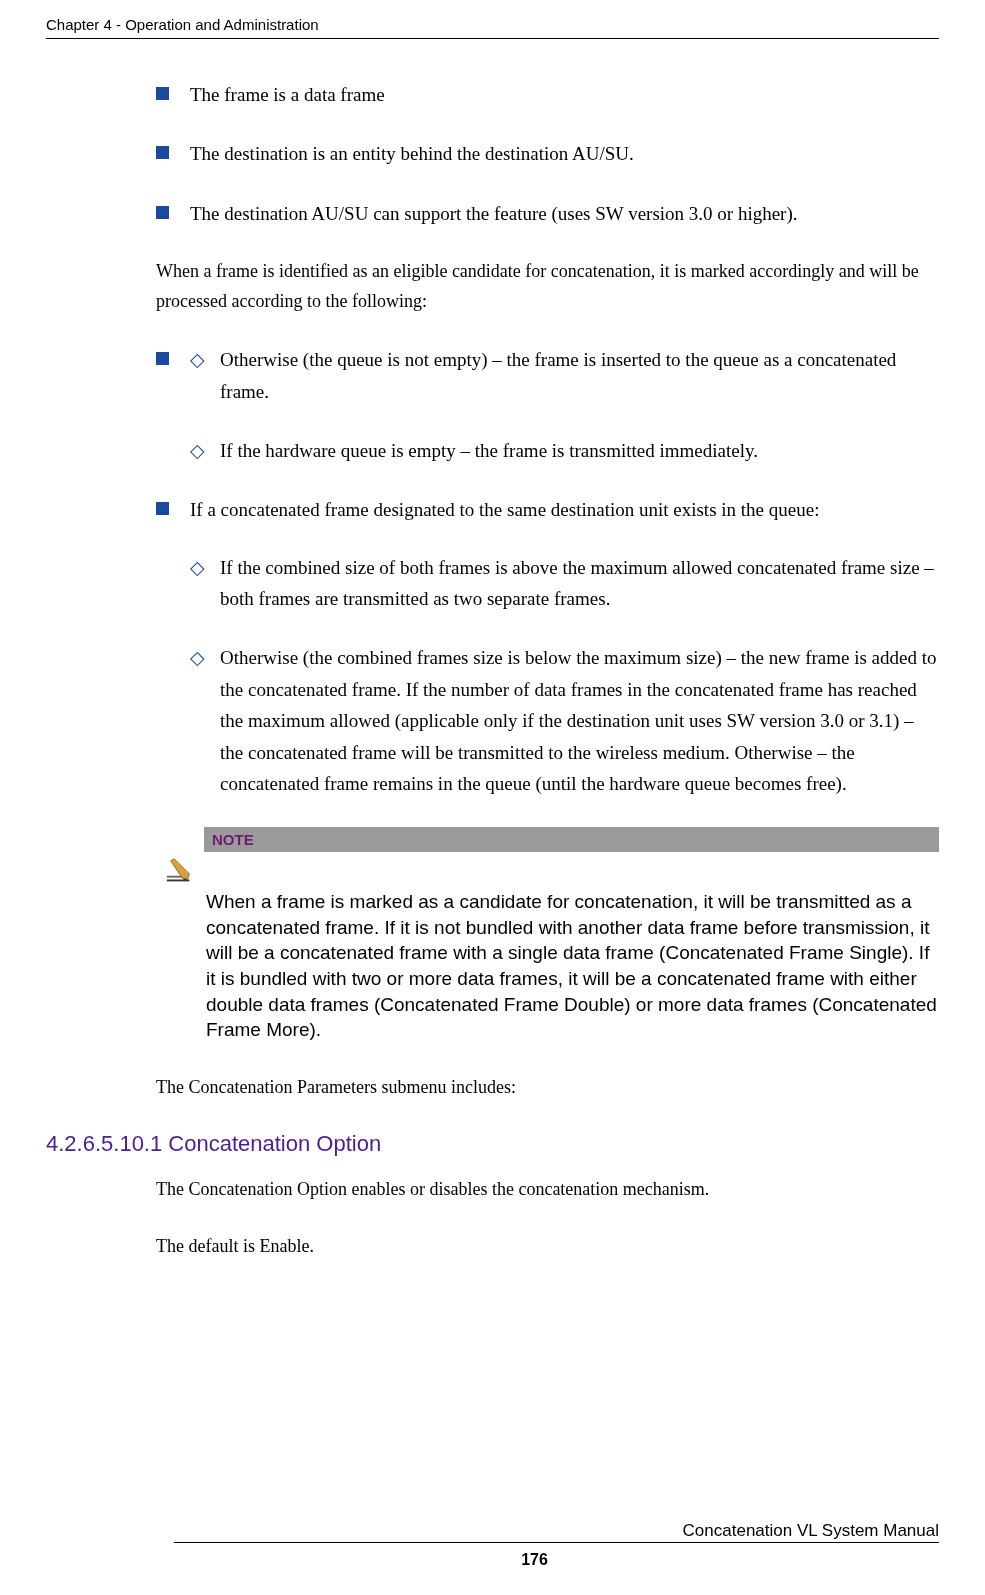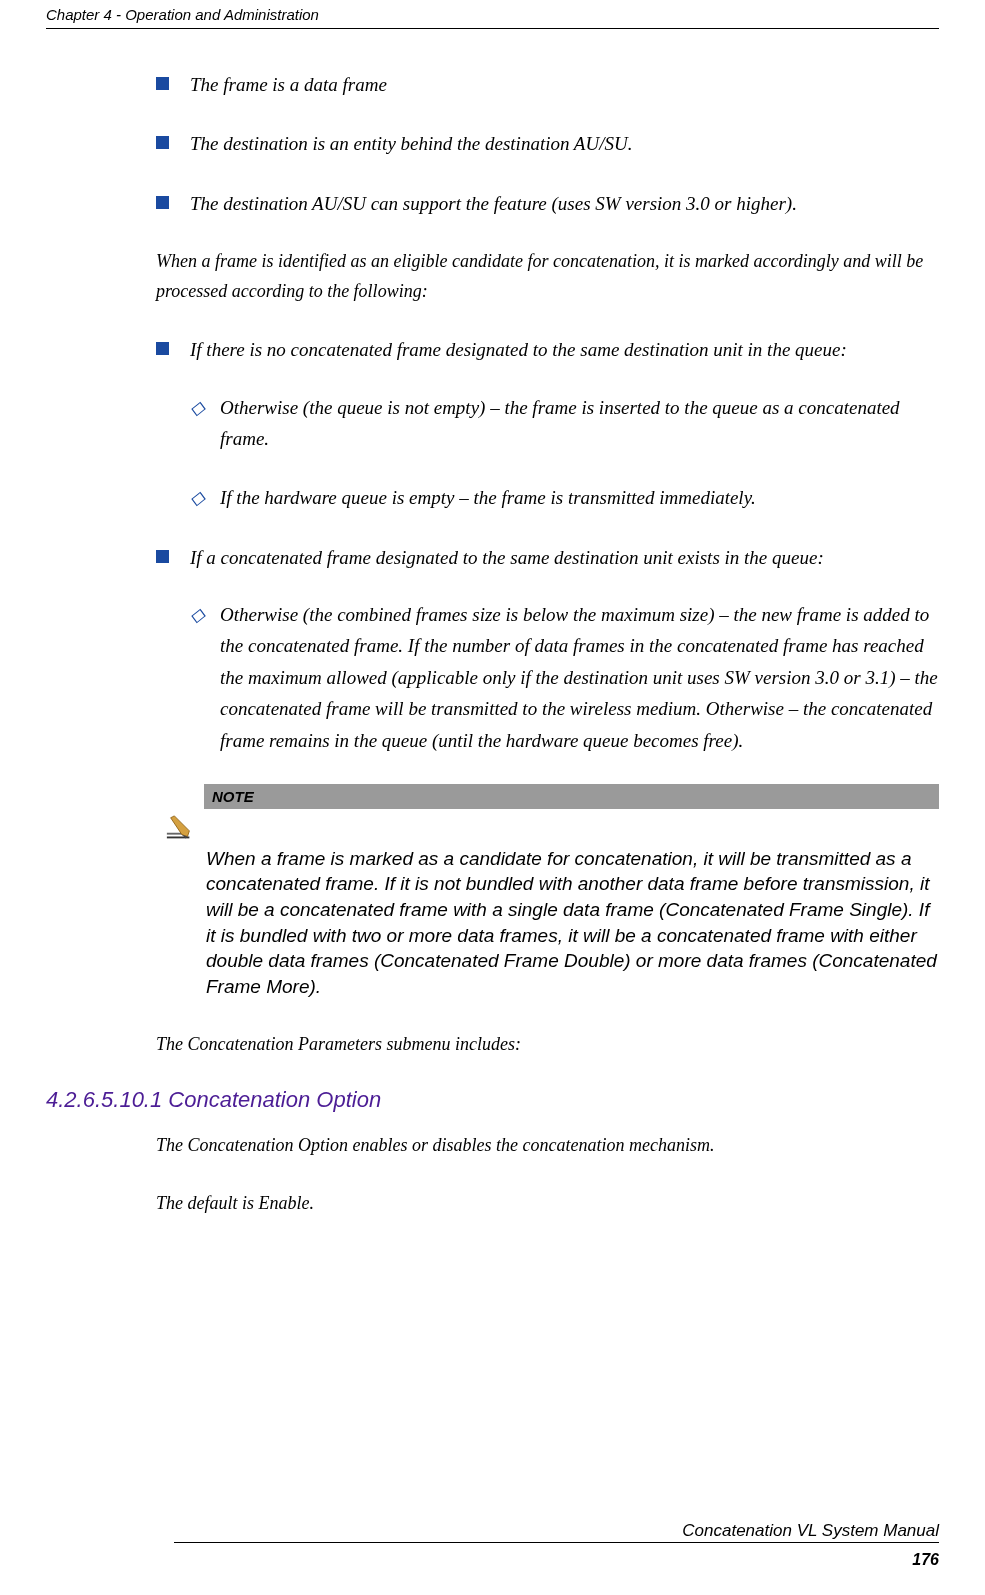--- a/index.html
+++ b/index.html
@@ -1,38 +1,38 @@
 <!DOCTYPE html>
 <html><head>
 <meta charset="utf-8">
 <style>
   * { box-sizing: border-box; margin: 0; padding: 0; }
   html, body { width: 985px; background: #fff; font-family: Georgia, 'Times New Roman', serif; color: #000; }
-  .page { width: 985px; min-height: 1595px; position: relative; padding: 6px 46px 0 46px; font-style: italic; }
+  .page { width: 985px; min-height: 1595px; position: relative; padding: 16px 46px 0 46px; }
   .header-line { border-bottom: 1px solid #000; padding-bottom: 4px; margin-bottom: 40px; }
   .header-text { font-family: Arial, Helvetica, sans-serif; font-size: 15px; }
   .content { margin-left: 110px; }
   .bullet-list { list-style: none; }
   .bullet-item { position: relative; padding-left: 34px; font-size: 19px; line-height: 1.65; margin-bottom: 28px; font-family: "Bookman Old Style", Georgia, serif; }
   .bullet-item::before { content: ''; position: absolute; left: 0; top: 8px; width: 11px; height: 11px; background: #1a4aa0; border: 1px solid #1a4aa0; }
   .para { font-size: 18px; line-height: 1.65; margin-bottom: 28px; font-family: "Bookman Old Style", Georgia, serif; }
   .sub-list { list-style: none; margin-top: 26px; }
   .sub-item { position: relative; padding-left: 30px; font-size: 19px; line-height: 1.65; margin-bottom: 28px; font-family: "Bookman Old Style", Georgia, serif; }
   .sub-item::before { content: '◇'; position: absolute; left: 0; top: 0; color: #1a4aa0; font-size: 19px; }
   .note-block { display: flex; margin-top: 10px; margin-bottom: 30px; }
   .note-icon-wrap { width: 48px; flex-shrink: 0; display: flex; align-items: flex-start; justify-content: center; padding-top: 30px; }
   .note-icon { width: 30px; height: 30px; display: inline-block; }
   .note-content { flex: 1; }
-  .note-header { background: #9a9a9a; color: #000000; font-family: Arial, Helvetica, sans-serif; font-size: 15px; font-weight: bold; padding: 4px 8px; }
+  .note-header { background: #9a9a9a; color: #701a75; font-family: Arial, Helvetica, sans-serif; font-size: 15px; font-weight: bold; padding: 4px 8px; }
   .note-body { font-family: Arial, Helvetica, sans-serif; font-size: 19px; line-height: 1.35; padding: 4px 2px 0 2px; margin-top: 33px; }
   .section-heading { font-family: Arial, Helvetica, sans-serif; font-size: 22px; color: #4c1d95; margin-left: -110px; margin-bottom: 18px; margin-top: 6px; font-weight: normal; }
   .section-number { font-size: 22px; }
   .footer { position: absolute; bottom: 26px; left: 46px; right: 46px; }
   .footer-line { border-top: 1px solid #000; margin-left: 128px; margin-bottom: 8px; }
-  .footer-row { display: flex; justify-content: flex-end; align-items: flex-end; }
+  .footer-row { display: flex; justify-content: center; align-items: flex-end; }
   .yellow-tab { position: absolute; left: 46px; bottom: 0; width: 60px; height: 46px; background: #ffef00; z-index: -1; }
   .page-num { font-family: Arial, Helvetica, sans-serif; font-size: 16px; font-weight: bold; margin-left: 84px; }
   .manual-title { font-family: Arial, Helvetica, sans-serif; font-size: 17px; position: absolute; right: 0; bottom: 28px; }
 </style>
 </head>
 <body>
 
 <div class="page">
 
   <div class="header-line">
@@ -44,29 +44,29 @@
     <ul class="bullet-list">
       <li class="bullet-item">The frame is a data frame</li>
       <li class="bullet-item">The destination is an entity behind the destination AU/SU.</li>
       <li class="bullet-item">The destination AU/SU can support the feature (uses SW version 3.0 or higher).</li>
     </ul>
 
     <p class="para">When a frame is identified as an eligible candidate for concatenation, it is marked accordingly and will be processed according to the following:</p>
 
     <ul class="bullet-list">
       <li class="bullet-item">
-        <span>If there is no concatenated frame designated to the same destination unit in the queue:</span>
         <ul class="sub-list">
           <li class="sub-item">Otherwise (the queue is not empty) – the frame is inserted to the queue as a concatenated frame.</li>
           <li class="sub-item">If the hardware queue is empty – the frame is transmitted immediately.</li>
         </ul>
       </li>
       <li class="bullet-item">
         <span>If a concatenated frame designated to the same destination unit exists in the queue:</span>
         <ul class="sub-list">
+          <li class="sub-item">If the combined size of both frames is above the maximum allowed concatenated frame size – both frames are transmitted as two separate frames.</li>
           <li class="sub-item">Otherwise (the combined frames size is below the maximum size) – the new frame is added to the concatenated frame. If the number of data frames in the concatenated frame has reached the maximum allowed (applicable only if the destination unit uses SW version 3.0 or 3.1) – the concatenated frame will be transmitted to the wireless medium. Otherwise – the concatenated frame remains in the queue (until the hardware queue becomes free).</li>
         </ul>
       </li>
     </ul>
 
     <div class="note-block">
       <div class="note-icon-wrap">
         <span class="note-icon">
           <svg viewBox="0 0 32 32" width="30" height="30">
             <rect x="2" y="24" width="24" height="2" fill="#333"></rect>

